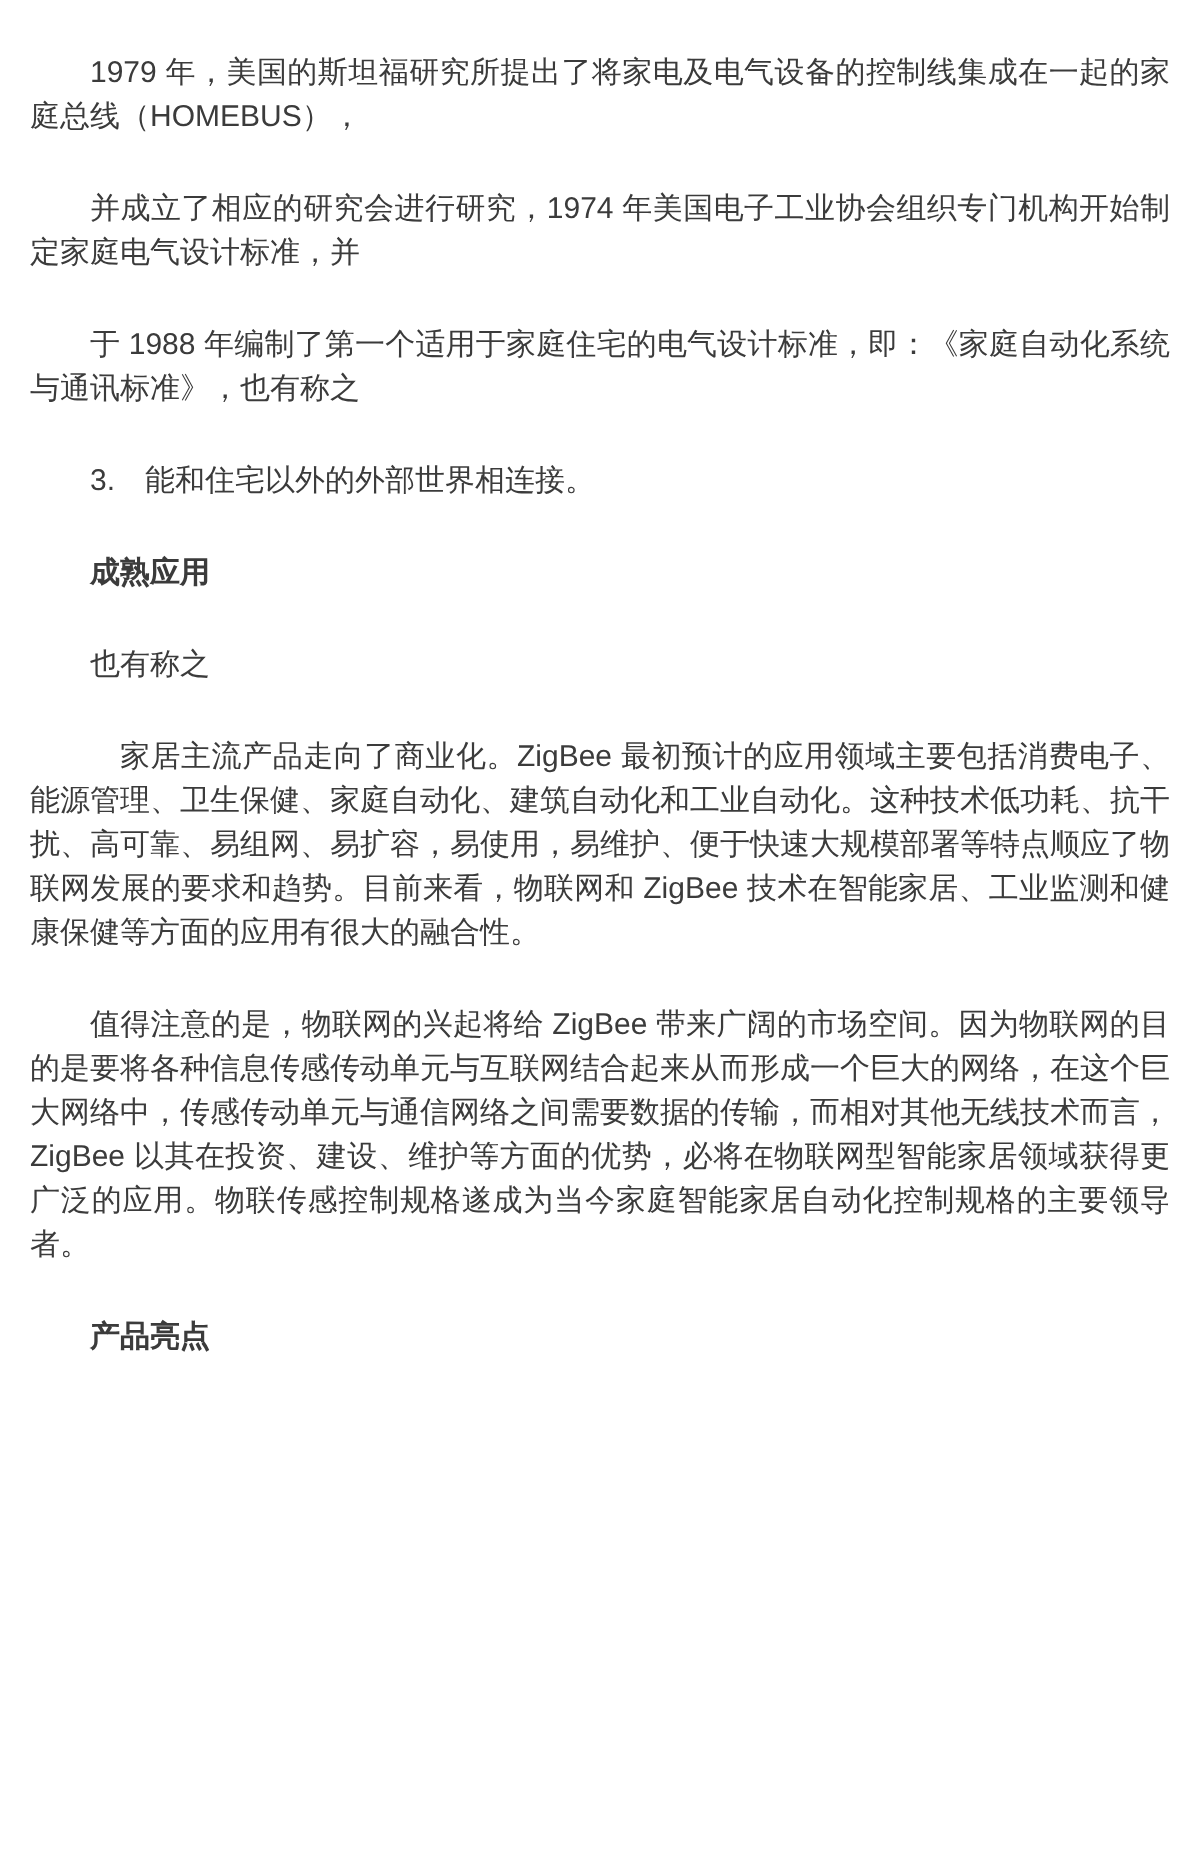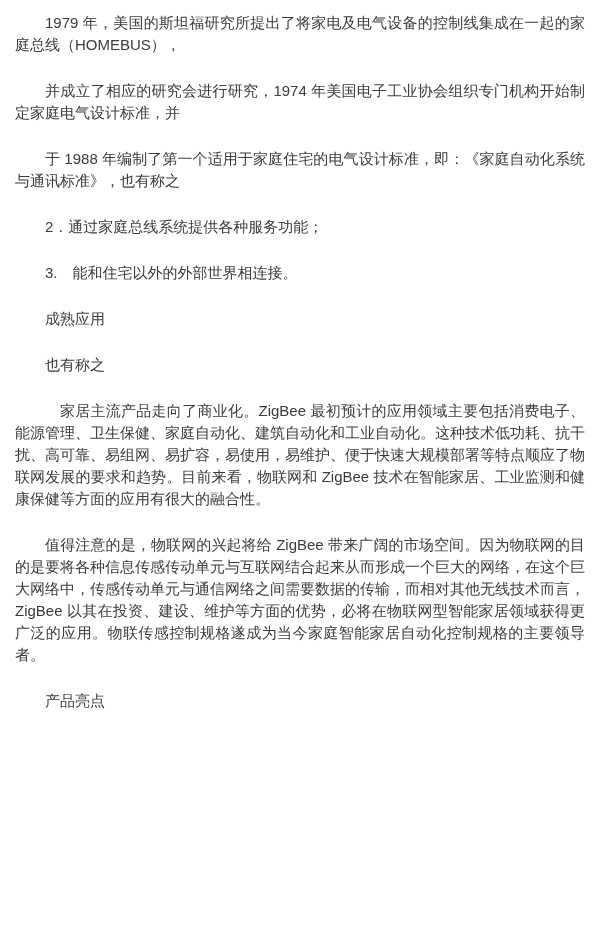--- a/index.html
+++ b/index.html
@@ -18,39 +18,38 @@
     line-height: 22px;
     color: #3b3b3b;
     text-align: justify;
     overflow: hidden;
   }
   .para {
     margin: 24px 0;
     text-indent: 2em;
   }
   .para:first-child {
-    margin-top: 2px;
+    margin-top: 16px;
   }
   .para--indent3 {
     text-indent: 3em;
   }
   .heading {
-    font-weight: normal;
+    font-weight: bold;
   }
   .latin {
     font-family: "Liberation Sans", "DejaVu Sans", sans-serif;
   }
 </style>
 </head>
 <body>
 
 <div class="page">
   <p class="para"><span class="latin">1979 </span>年，美国的斯坦福研究所提出了将家电及电气设备的控制线集成在一起的家庭总线（<span class="latin">HOMEBUS</span>），</p>
   <p class="para">并成立了相应的研究会进行研究，<span class="latin">1974 </span>年美国电子工业协会组织专门机构开始制定家庭电气设计标准，并</p>
   <p class="para">于<span class="latin"> 1988 </span>年编制了第一个适用于家庭住宅的电气设计标准，即：《家庭自动化系统与通讯标准》，也有称之</p>
-  <p class="para"><span class="latin">2</span>．通过家庭总线系统提供各种服务功能；</p>
   <p class="para"><span class="latin">3.</span>　能和住宅以外的外部世界相连接。</p>
   <p class="para heading">成熟应用</p>
   <p class="para">也有称之</p>
   <p class="para para--indent3">家居主流产品走向了商业化。<span class="latin">ZigBee </span>最初预计的应用领域主要包括消费电子、能源管理、卫生保健、家庭自动化、建筑自动化和工业自动化。这种技术低功耗、抗干扰、高可靠、易组网、易扩容，易使用，易维护、便于快速大规模部署等特点顺应了物联网发展的要求和趋势。目前来看，物联网和<span class="latin"> ZigBee </span>技术在智能家居、工业监测和健康保健等方面的应用有很大的融合性。</p>
   <p class="para">值得注意的是，物联网的兴起将给<span class="latin"> ZigBee </span>带来广阔的市场空间。因为物联网的目的是要将各种信息传感传动单元与互联网结合起来从而形成一个巨大的网络，在这个巨大网络中，传感传动单元与通信网络之间需要数据的传输，而相对其他无线技术而言，<span class="latin">ZigBee </span>以其在投资、建设、维护等方面的优势，必将在物联网型智能家居领域获得更广泛的应用。物联传感控制规格遂成为当今家庭智能家居自动化控制规格的主要领导者。</p>
   <p class="para heading">产品亮点</p>
 </div>
 
 </body></html>

